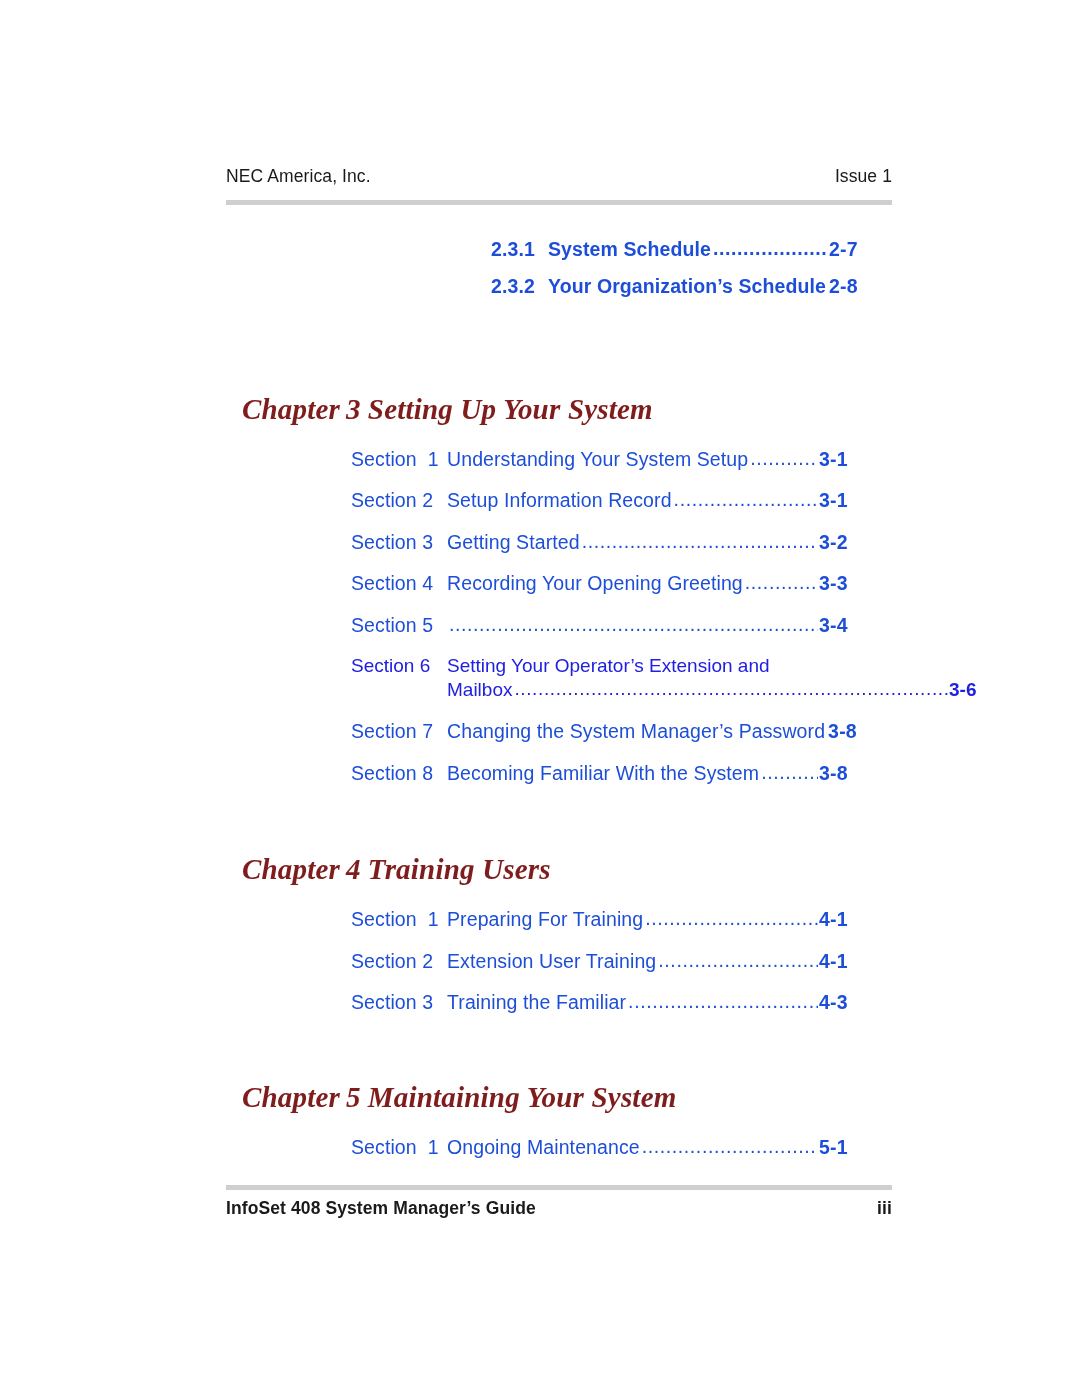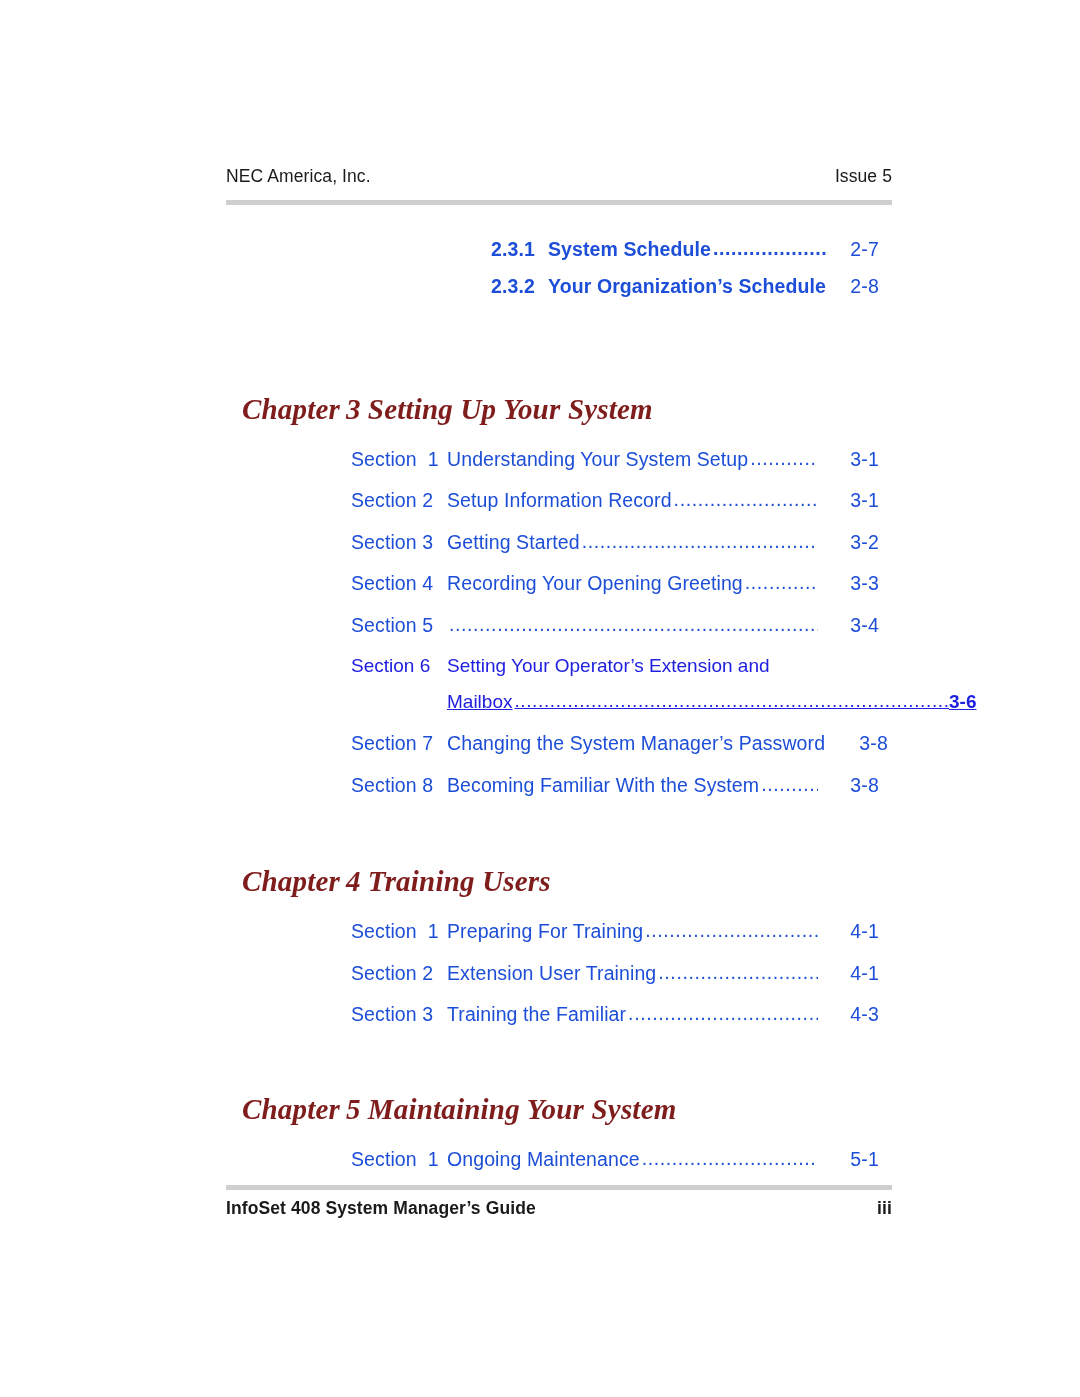--- a/index.html
+++ b/index.html
@@ -128,22 +128,22 @@
   .entry .leader {
     flex: 1 1 auto;
     overflow: hidden;
     white-space: nowrap;
     margin: 0 1px 0 2px;
     letter-spacing: 0.6px;
     transform: translateY(-1px);
   }
   .entry .page-no {
     flex: 0 0 60px;
-    text-align: right;
-    font-weight: normal;
+    text-align: left;
+    font-weight: bold;
     white-space: nowrap;
     letter-spacing: 0.2px;
   }
 
   
   .sub-entries .entry {
     padding-left: 487px;
     padding-right: 205px;
     font-size: 19.5px;
     font-weight: bold;
@@ -169,23 +169,22 @@
   }
   .entry-multiline .line1 {
     display: flex;
     align-items: baseline;
   }
   .entry-multiline .line1 .label { flex: 0 0 96px; white-space: pre; }
   .entry-multiline .line1 .title { flex: 0 0 auto; white-space: pre; }
   .entry-multiline .line2 {
     display: flex;
     align-items: baseline;
-    margin-top: 16px;
+    margin-top: 4px;
     padding-left: 96px;
-    text-decoration: underline;
   }
   .entry-multiline .line2 .title { flex: 0 0 auto; white-space: pre; }
   .entry-multiline .line2 .leader {
     flex: 1 1 auto;
     overflow: hidden;
     white-space: nowrap;
     letter-spacing: 0.6px;
     margin: 0 0 0 2px;
     transform: translateY(-1px);
   }
@@ -196,21 +195,21 @@
     white-space: nowrap;
   }
 </style>
 </head>
 <body>
 
 <div class="page">
 
   <div class="run-head">
     <span class="left">NEC America, Inc.</span>
-    <span class="right">Issue 5</span>
+    <span class="right">Issue 1</span>
   </div>
   <div class="rule-top"></div>
 
   <div class="toc">
 
     <ul class="entries sub-entries">
       <li class="entry">
         <span class="label">2.3.1</span>
         <span class="title">System Schedule</span>
         <span class="leader">....................................................................................................</span>

